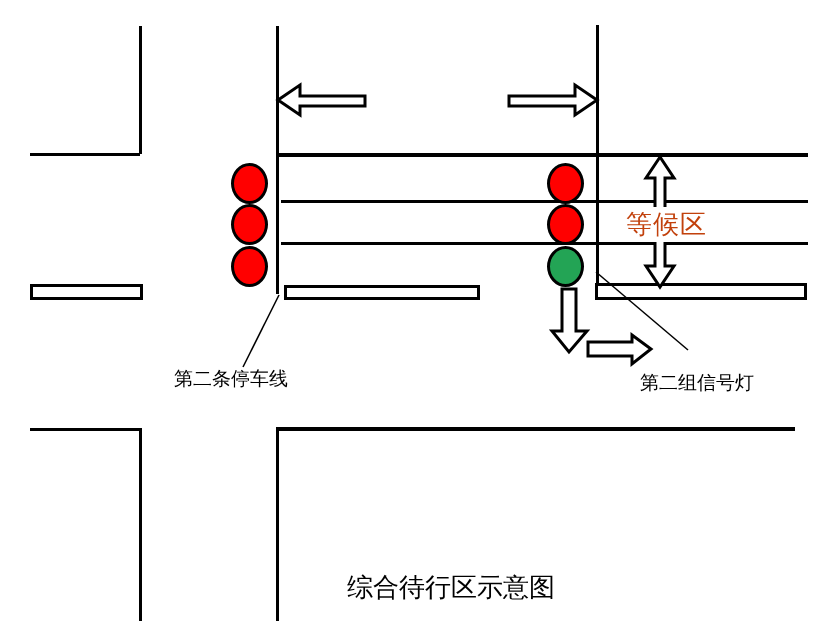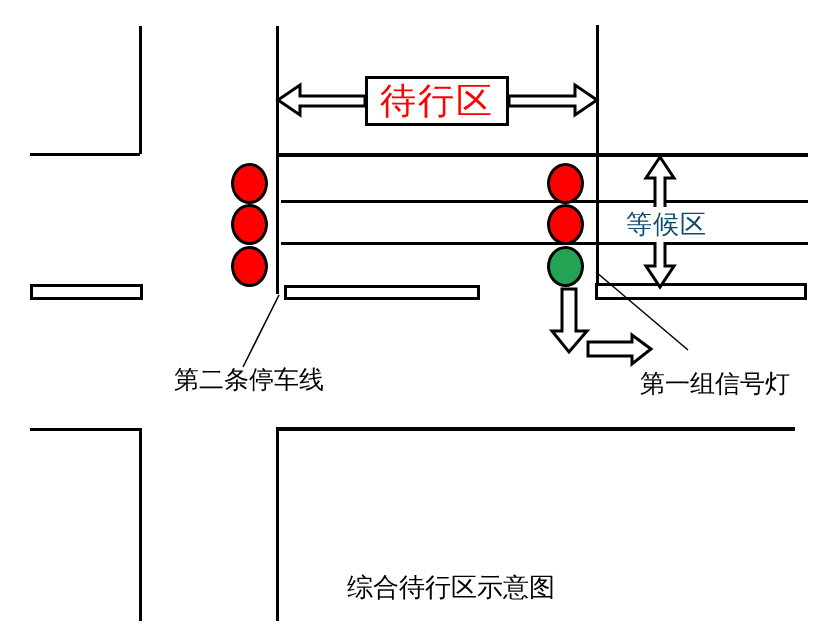--- a/index.html
+++ b/index.html
@@ -12,23 +12,23 @@
   .lamp{position:absolute;width:37px;height:41px;border:3px solid #000;border-radius:50%;box-sizing:border-box;}
   .svg-layer{position:absolute;left:0;top:0;width:840px;height:635px;}
   .zone-box{
     position:absolute;left:365px;top:76px;width:144px;height:50px;
     background:#fff;border:3px solid #000;box-sizing:border-box;
     display:flex;align-items:center;justify-content:center;
     font-size:36px;letter-spacing:2px;color:#FF0000;font-weight:500;
   }
   .queue-label{
     position:absolute;left:624px;top:207px;padding:0 2px;background:#fff;
-    font-size:26px;color:#0c4a6e;font-weight:500;letter-spacing:1px;
+    font-size:26px;color:#c2410c;font-weight:500;letter-spacing:1px;
   }
-  .annot{position:absolute;color:#000;font-size:25px;line-height:30px;white-space:nowrap;}
+  .annot{position:absolute;color:#000;font-size:19px;line-height:30px;white-space:nowrap;}
   .annot-left{left:174px;top:364px;}
   .annot-right{left:640px;top:368px;}
   .caption{position:absolute;left:347px;top:570px;font-size:26px;color:#000;white-space:nowrap;text-align:center;}
 </style>
 </head>
 <body>
 
 <div id="canvas">
 
   <div class="road" style="left:139px;top:26px;width:3px;height:128px;"></div>
@@ -64,29 +64,26 @@
     <polygon points="660,157 646,178 655,178 655,266 646,266 660,287 674,266 665,266 665,178 674,178" fill="#fff" stroke="#000" stroke-width="3" stroke-linejoin="miter"></polygon>
 
     <polygon points="562,289 576,289 576,331 587,331 569,352 552,331 562,331" fill="#fff" stroke="#000" stroke-width="3" stroke-linejoin="miter"></polygon>
 
     <polygon points="588,342 632,342 632,335 651,349 632,364 632,356 588,356" fill="#fff" stroke="#000" stroke-width="3" stroke-linejoin="miter"></polygon>
 
     <line x1="596" y1="272" x2="688" y2="350" stroke="#000" stroke-width="1.5"></line>
     <line x1="279" y1="295" x2="243" y2="367" stroke="#000" stroke-width="1.5"></line>
   </svg>
 
-  <div class="zone-box">
-    <span>待行区</span>
-  </div>
 
   <div class="queue-label">等候区</div>
 
   <div class="annot annot-left">
     <div>第二条停车线</div>
   </div>
 
   <div class="annot annot-right">
-    <div>第一组信号灯</div>
+    <div>第二组信号灯</div>
   </div>
 
   <div class="caption">综合待行区示意图</div>
 
 </div>
 
 </body></html>

